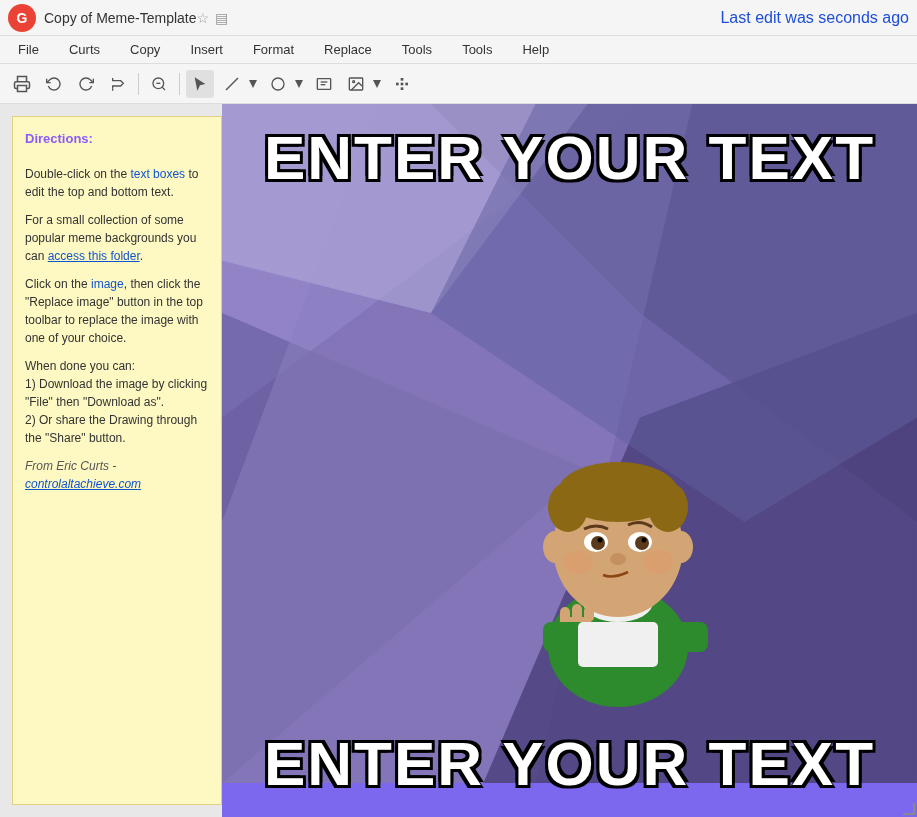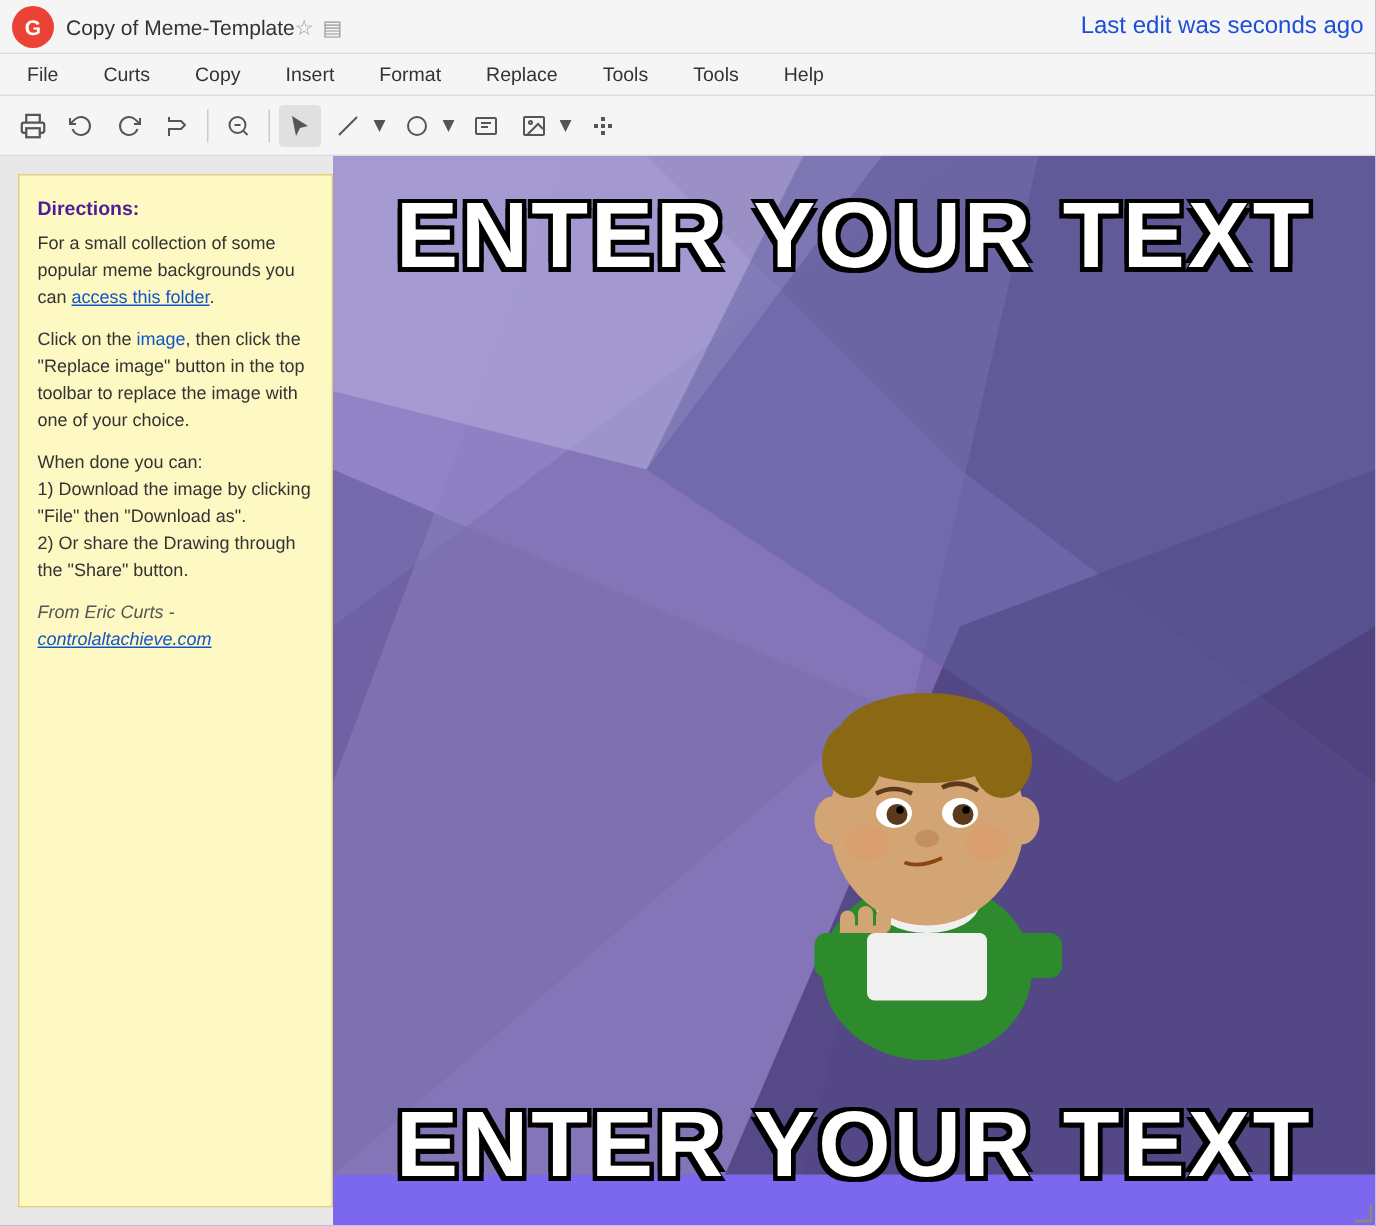--- a/index.html
+++ b/index.html
@@ -125,22 +125,22 @@
       margin: 12px 0 12px 12px;
       padding: 12px;
       overflow-y: auto;
       font-size: 12px;
       line-height: 1.5;
       color: #333;
     }
     .left-panel h3 {
       font-weight: bold;
       font-size: 13px;
-      margin-bottom: 4px;
-      color: #4c1d95;
+      margin-bottom: 16px;
+      color: #8b5cf6;
     }
     .left-panel p {
       margin-bottom: 10px;
       color: #333;
     }
     .left-panel a {
       color: #1155cc;
       text-decoration: underline;
       cursor: pointer;
     }
@@ -356,20 +356,23 @@
       <rect x="3" y="10" width="4" height="4"></rect>
       <rect x="17" y="10" width="4" height="4"></rect>
     </svg>
   </button>
 </div>
 
 <div class="main-content">
 
   <div class="left-panel">
     <h3>Directions:</h3>
+    <p>
+      Double-click on the <span class="highlight-blue">text boxes</span> to edit the top and bottom text.
+    </p>
     <p>
       For a small collection of some popular meme backgrounds you can <a>access this folder</a>.
     </p>
     <p>
       Click on the <span class="highlight-blue">image</span>, then click the "Replace image" button in the top toolbar to replace the image with one of your choice.
     </p>
     <p>
       When done you can:<br>
       1) Download the image by clicking "File" then "Download as".<br>
       2) Or share the Drawing through the "Share" button.

